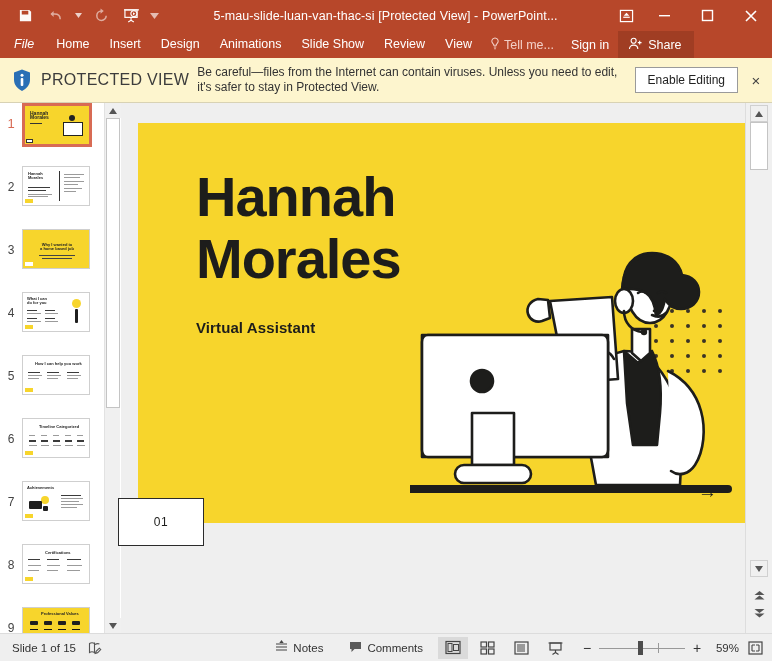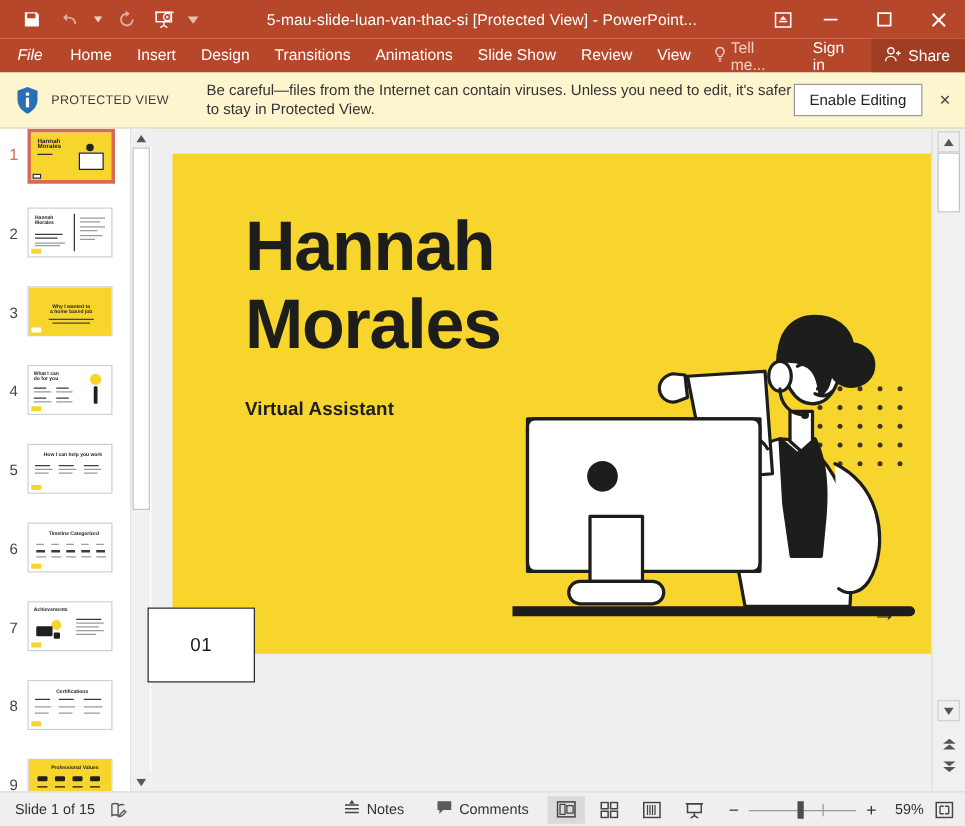--- a/index.html
+++ b/index.html
@@ -57,22 +57,22 @@
 
   
   .pvbar {
     position: absolute; top: 58px; left: 0; width: 772px; height: 45px;
     background: #fdf5ce;
     border-bottom: 1px solid #d8d2b4;
     display: flex; align-items: center; padding: 0 8px 0 10px;
   }
   .pv-icon { width: 24px; height: 24px; flex: 0 0 24px; margin-right: 7px; }
   .pv-label {
-    font-size: 10px; color: #3c3c3c; letter-spacing: .3px;
-    flex: 0 0 auto; margin-right: 30px; font-weight: 400;
+    font-size: 16px; color: #3c3c3c; letter-spacing: .3px;
+    flex: 0 0 auto; margin-right: 8px; font-weight: 400;
   }
   .pv-msg {
     font-size: 12px; color: #333; line-height: 15px; flex: 1;
     max-width: 490px;
   }
   .pv-enable {
     border: 1px solid #9a9a9a; background: #fff; color: #222;
     font-size: 12px; font-family: "Liberation Sans", sans-serif;
     padding: 5px 12px; margin-right: 10px; white-space: nowrap;
   }
@@ -146,24 +146,24 @@
     font-size: 56px; font-weight: bold; color: #1d1d1b;
     line-height: 62px; letter-spacing: -1px;
   }
   .slide-sub {
     position: absolute; left: 58px; top: 196px;
     font-size: 15px; font-weight: bold; color: #1d1d1b;
     letter-spacing: .1px;
   }
   .numbox {
     position: absolute; left: -20px; bottom: -23px;
-    width: 86px; height: 60px; background: #fff;
+    width: 86px; height: 48px; background: #fff;
     border: 1px solid #2b2b2b;
     display: flex; align-items: center; justify-content: center;
-    font-size: 15px; color: #1d1d1b; letter-spacing: .5px;
+    font-size: 12px; color: #1d1d1b; letter-spacing: .5px;
   }
   .slide-arrow {
     position: absolute; right: 28px; bottom: 22px;
     font-size: 19px; color: #1d1d1b; line-height: 1;
   }
   .illus { position: absolute; right: 0px; top: 108px; width: 335px; height: 290px; }
   .dotgrid { position: absolute; right: 22px; top: 185px; width: 70px; height: 66px; }
 
   .watermark {
     position: absolute; right: 6px; bottom: 4px;
@@ -290,21 +290,20 @@
           </svg>
       </div>
     </div>
   </div>
 
   <div class="ribbon">
     <div class="tab file">File</div>
     <div class="tab">Home</div>
     <div class="tab">Insert</div>
     <div class="tab">Design</div>
-    <div class="tab">Transitions</div>
     <div class="tab">Animations</div>
     <div class="tab">Slide Show</div>
     <div class="tab">Review</div>
     <div class="tab">View</div>
     <div class="tellme">
       <span>
         <svg width="10" height="13" viewBox="0 0 10 13">
             <path fill="none" stroke="#f3cfc6" stroke-width="1.1" d="M5 1a3.2 3.2 0 0 1 2 5.7c-.5.5-.7 1-.7 1.6H3.7c0-.6-.2-1.1-.7-1.6A3.2 3.2 0 0 1 5 1z"></path>
             <path stroke="#f3cfc6" stroke-width="1.1" d="M3.8 10h2.4M4.2 11.8h1.6"></path>
           </svg>

